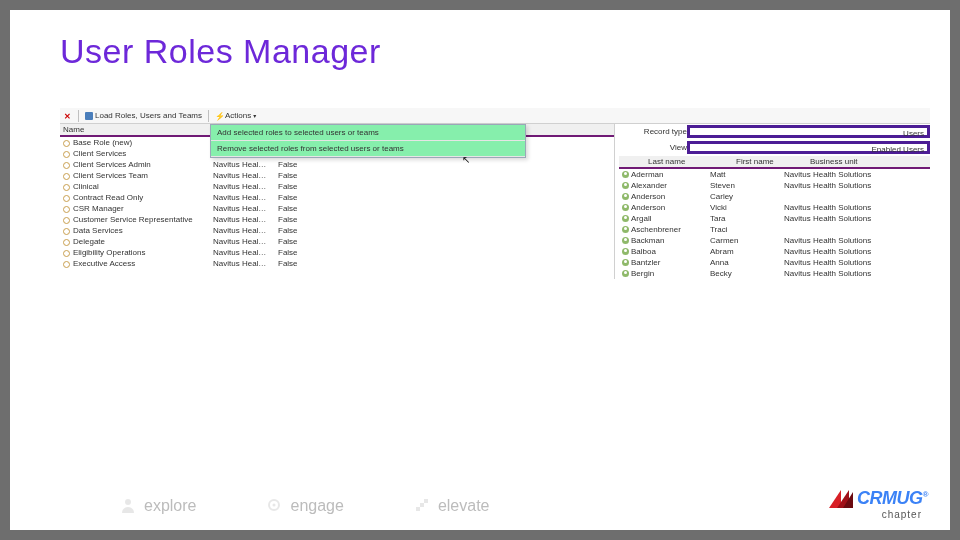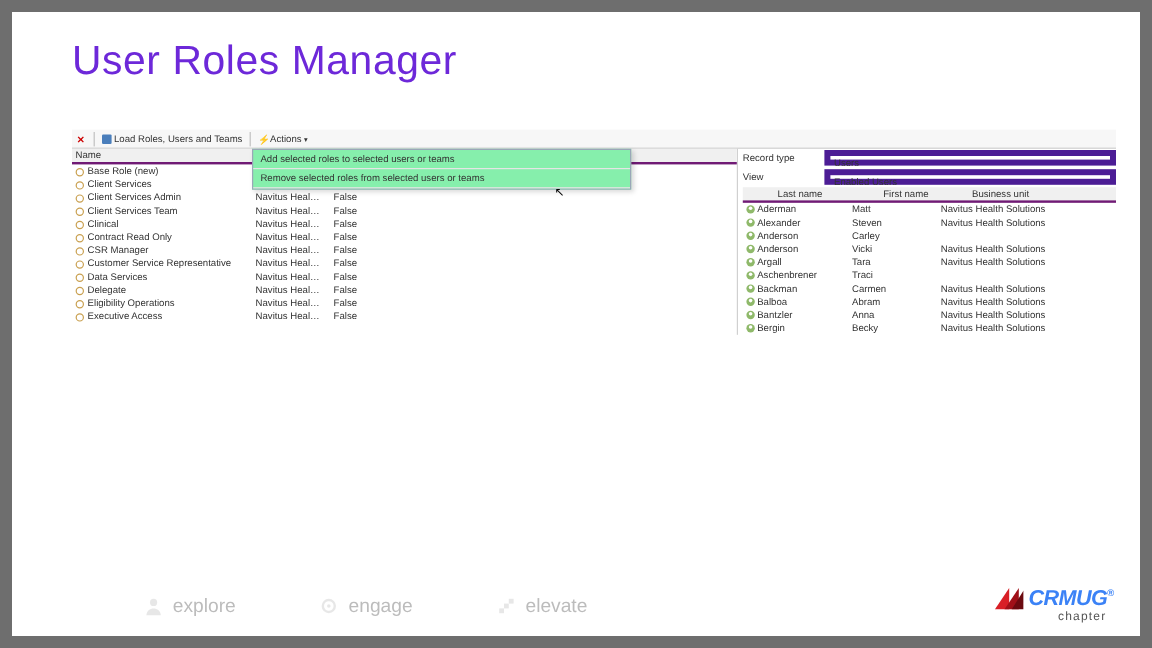--- a/index.html
+++ b/index.html
@@ -49,23 +49,23 @@
   .dropdown {
     position:absolute; top:0; left:150px; width:316px;
     background:#86efac; border:1px solid #9aa7b8;
     box-shadow:2px 2px 4px rgba(0,0,0,0.15);
     z-index:10;
     font-size:8px;
   }
   .dropdown .item{padding:3px 6px;border-bottom:1px solid #e5e5e5;cursor:pointer;}
   .dropdown .item.hl{background:#dce9fb;}
   .cursor-arrow{position:absolute;top:30px;left:402px;font-size:10px;color:#000;pointer-events:none;z-index:11;}
-  .rt-row{display:flex;align-items:center;height:14px;margin-bottom:2px;}
+  .rt-row{display:flex;align-items:center;height:14px;margin-bottom:2px;text-align:right;}
   .rt-row .lbl{width:68px;font-size:8px;}
-  .rt-row .val{flex:1;border:5px solid #4c1d95;background:#fff;padding:1px 3px;font-size:8px;height:13px;}
+  .rt-row .val{flex:1;border:3px solid #4c1d95;background:#fff;padding:1px 3px;font-size:8px;height:13px;}
   .right .colhdr{margin-top:2px;padding-left:26px;}
   .right .c1{width:88px;} .right .c2{width:74px;} .right .c3{flex:1;}
   .user-ico{display:inline-block;width:7px;height:7px;margin-right:2px;vertical-align:middle;background:#8fb96a;border-radius:50%;position:relative;}
   .user-ico::after{content:"";position:absolute;width:3px;height:3px;background:#fff;border-radius:50%;top:1px;left:2px;}
   .footer{
     position:absolute;left:0;right:0;bottom:0;height:48px;
     display:flex;align-items:center;font-size:16px;color:#bcbcbc;font-weight:300;justify-content:flex-start;
     padding-left:110px;
   }
   .footer .word{display:flex;gap:8px;margin-right:70px;}

